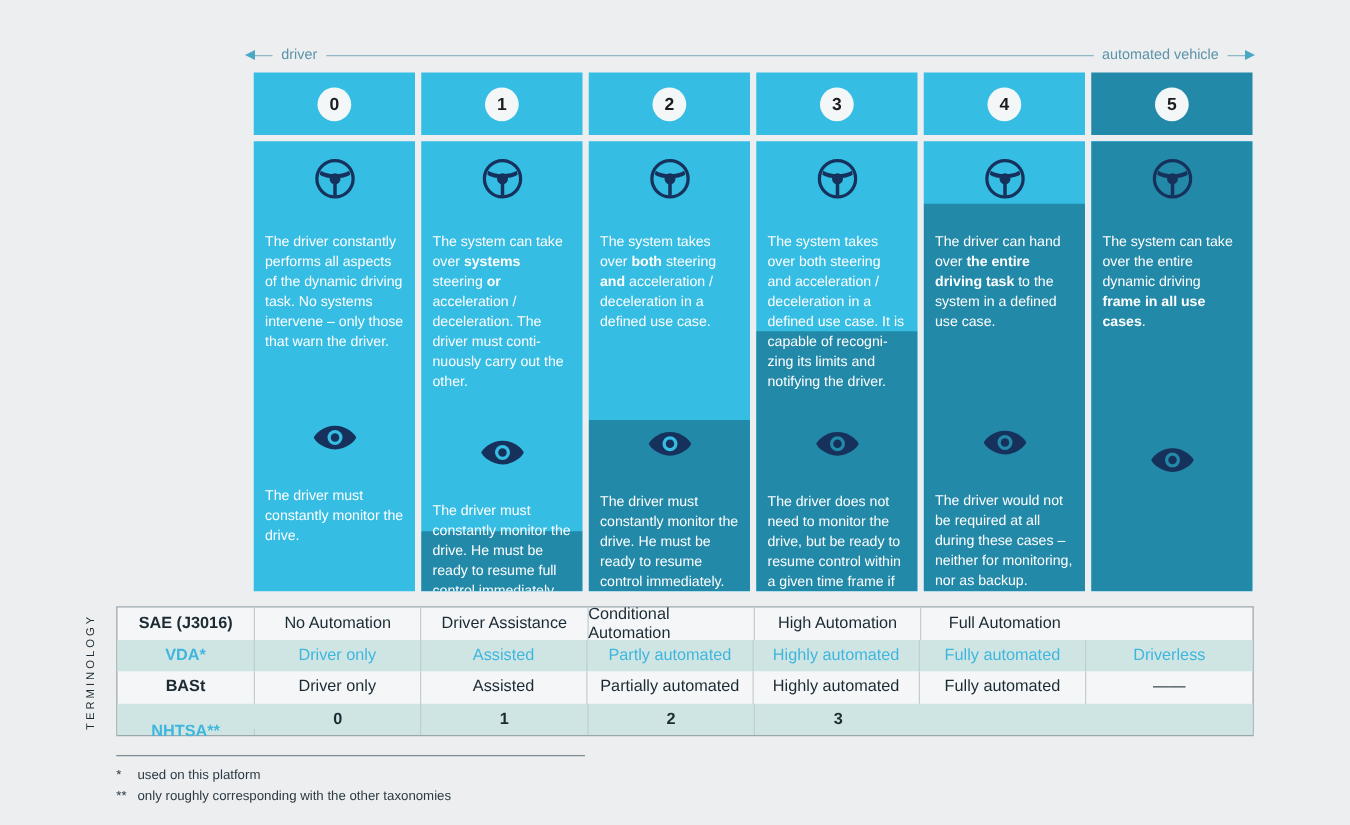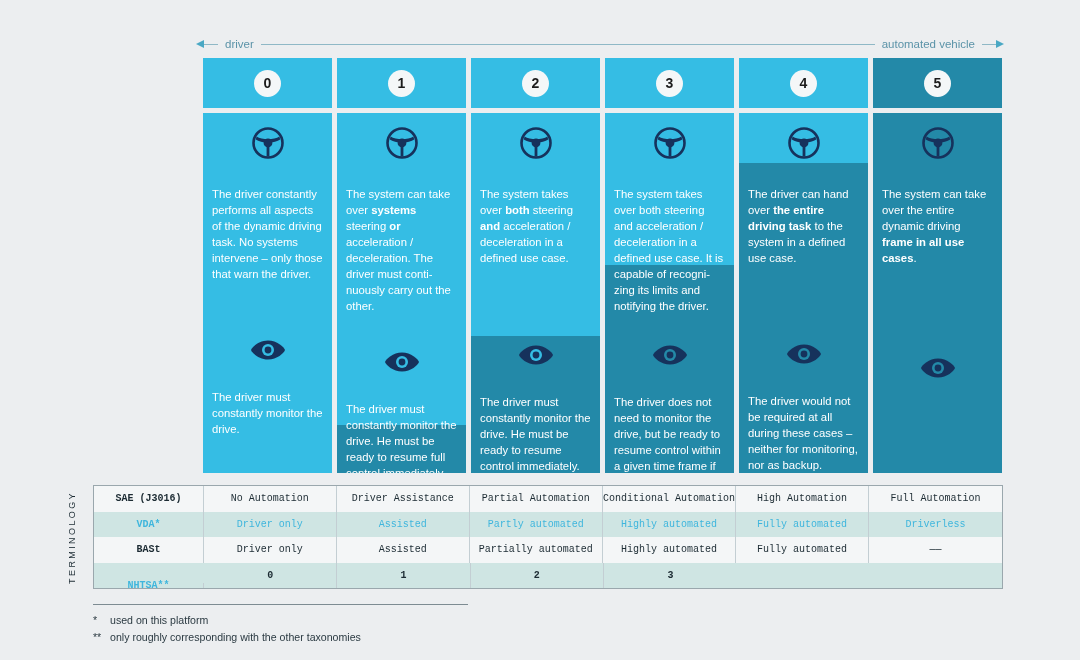--- a/index.html
+++ b/index.html
@@ -88,23 +88,23 @@
   .table {
     position: absolute; left: 93px; top: 485px;
     width: 910px;
     border: 1px solid #9aa7ad;
     background: #f4f6f7;
   }
   .trow { display: flex; height: 25.5px; align-items: stretch; }
   .trow.alt { background: #cfe5e3; }
   .tcell {
     display: flex; align-items: center; justify-content: center;
-    font-size: 10px; color: #1c2b33;
+    font-size: 13px; color: #1c2b33;
     border-right: 1px solid #c3ced3;
-    text-align: right; line-height: 1.15; font-family: Liberation Mono, monospace;
+    text-align: left; line-height: 1.15;
   }
   .tcell:last-child { border-right: none; }
   .tcell.head { width: 110px; font-weight: bold; }
   .tcell.data { width: 133.3px; }
   .tcell.wide { width: 266.6px; }
   .trow.alt .tcell { color: #3fb6dd; }
   .trow.alt .tcell.head { color: #3fb6dd; font-weight: bold; }
   .trow.nhtsa .tcell { color: #1c2b33; font-weight: bold; }
   .trow.nhtsa .tcell.head { font-weight: bold; margin-top: 20px; }
 
@@ -308,21 +308,20 @@
   <div class="term-label">
     <span>TERMINOLOGY</span>
   </div>
 
   <div class="table">
 
     <div class="trow">
       <div class="tcell head">SAE (J3016)</div>
       <div class="tcell data">No Automation</div>
       <div class="tcell data">Driver Assistance</div>
-      <div class="tcell data">Partial Automation</div>
       <div class="tcell data">Conditional Automation</div>
       <div class="tcell data">High Automation</div>
       <div class="tcell data">Full Automation</div>
     </div>
 
     <div class="trow alt">
       <div class="tcell head">VDA*</div>
       <div class="tcell data">Driver only</div>
       <div class="tcell data">Assisted</div>
       <div class="tcell data">Partly automated</div>

